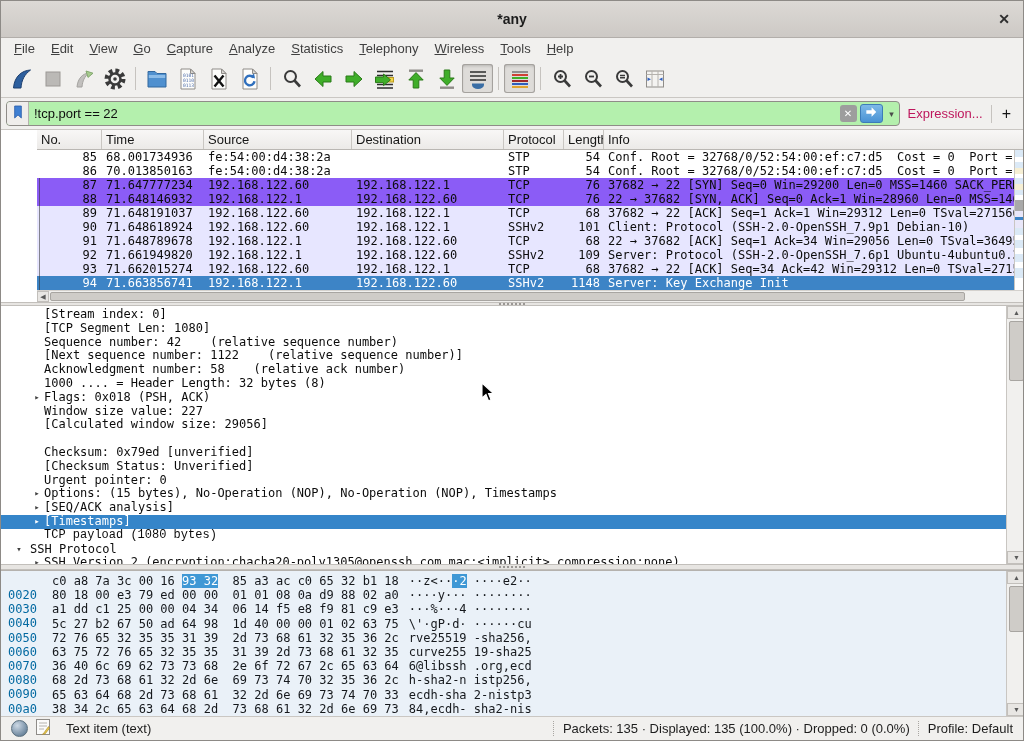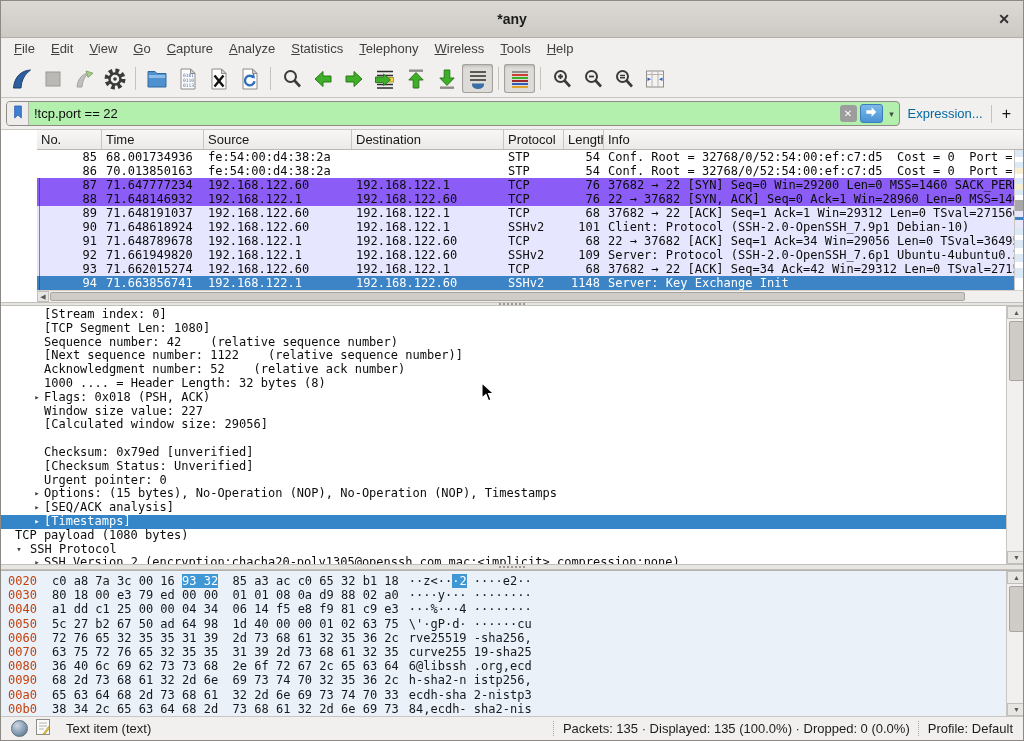--- a/index.html
+++ b/index.html
@@ -31,21 +31,21 @@
               display:flex;align-items:center;overflow:hidden;}
   .bookmark-btn{width:21px;height:100%;background:#efedeb;border-right:1px solid #b5b2ae;
                 display:flex;align-items:center;justify-content:center;flex:none;}
   .filter-input{flex:1;padding-left:5px;font-size:13px;color:#0e0e0e;white-space:pre;}
   .clear-btn{width:17px;height:17px;border-radius:3px;background:#9d9d9d;color:#fff;font-size:10px;
              line-height:17px;text-align:center;margin-right:3px;flex:none;}
   .apply-btn{width:23px;height:19px;border-radius:3px;background:linear-gradient(#7db9e8,#4a93d4);
              border:1px solid #3c7cb8;display:flex;align-items:center;justify-content:center;margin-right:2px;
              box-sizing:border-box;flex:none;}
   .caret{width:14px;color:#4a4a4a;font-size:9px;text-align:center;flex:none;}
-  .expr{font-size:13px;color:#0369a1;white-space:nowrap;}
+  .expr{font-size:13px;color:#be185d;white-space:nowrap;}
   .sep-v{width:1px;height:18px;background:#c6c3bf;}
   .add{font-size:16px;color:#161616;padding:0 7px 0 2px;}
   
   .packet-pane{flex:0 0 172px;display:flex;background:#fff;overflow:hidden;}
   .pl-main{width:1005px;display:flex;flex-direction:column;flex:none;padding-left:36px;}
   .pl-header{flex:0 0 20px;display:flex;background:linear-gradient(#f8f7f6,#eceae8);
              border-bottom:1px solid #bab7b3;font-size:13px;color:#161616;box-sizing:border-box;}
   .pl-hcell{border-right:1px solid #c9c6c2;padding:2px 0 0 4px;box-sizing:border-box;overflow:hidden;
             white-space:nowrap;flex:none;}
   .pl-body{flex:0 0 140px;display:flex;}
@@ -82,21 +82,21 @@
                 font-size:12px;color:#0c0c0c;padding-top:2px;box-sizing:border-box;flex:none;}
   .dline{height:13.8px;line-height:13.8px;white-space:pre;display:flex;overflow:hidden;}
   .dline .arr{flex:none;text-align:center;color:#3f3f3f;font-size:9px;line-height:13.8px;}
   .dline.sel{background:#3585c9;color:#fff;} .dline.sel .arr{color:#fff;}
   .detail-vsb,.hex-vsb{width:19px;border-left:1px solid #c9c6c2;background:#f1f0ee;position:relative;flex:none;}
   
   .hex-pane{flex:0 0 146px;background:#eaf1f8;border-top:1px solid #b5b2ae;display:flex;overflow:hidden;box-sizing:border-box;}
   .hex-lines{width:1005px;font-family:"DejaVu Sans Mono","Liberation Mono",monospace;font-size:12px;
              padding:3px 0 0 7px;box-sizing:border-box;flex:none;overflow:hidden;}
   .hrow{height:14.2px;line-height:14.2px;display:flex;white-space:pre;}
-  .hoff{width:44px;color:#c2410c;flex:none;}
+  .hoff{width:44px;color:#0369a1;flex:none;margin-top:14px;}
   .hbytes{color:#15181c;}
   .hl{background:#3f98d5;color:#fff;}
   .hascii{margin-left:10px;}
   
   .statusbar{flex:1;background:#f1f0ee;border-top:1px solid #cac7c3;display:flex;align-items:center;
              padding:0 10px;font-size:13px;color:#1d1d1d;gap:8px;}
   .expert{width:15px;height:15px;border-radius:50%;flex:none;
           background:radial-gradient(circle at 35% 30%,#cdd9e5,#728ba2 70%,#51687e);border:1px solid #5b707f;}
   .sb-left-text{margin-left:8px;}
   .sb-flex{flex:1;}
@@ -400,33 +400,33 @@
   <div class="splitter sp1">
       <div class="grip"></div>
     </div>
 
   <div class="detail-pane">
     <div class="detail-lines" id="detail-lines">
         <div class="dline" style="padding-left: 29px;"><span class="arr" style="width: 14px;"></span><span>[Stream index: 0]</span></div>
         <div class="dline" style="padding-left: 29px;"><span class="arr" style="width: 14px;"></span><span>[TCP Segment Len: 1080]</span></div>
         <div class="dline" style="padding-left: 29px;"><span class="arr" style="width: 14px;"></span><span>Sequence number: 42    (relative sequence number)</span></div>
         <div class="dline" style="padding-left: 29px;"><span class="arr" style="width: 14px;"></span><span>[Next sequence number: 1122    (relative sequence number)]</span></div>
-        <div class="dline" style="padding-left: 29px;"><span class="arr" style="width: 14px;"></span><span>Acknowledgment number: 52    (relative ack number)</span></div>
+        <div class="dline" style="padding-left: 29px;"><span class="arr" style="width: 14px;"></span><span>Acknowledgment number: 58    (relative ack number)</span></div>
         <div class="dline" style="padding-left: 29px;"><span class="arr" style="width: 14px;"></span><span>1000 .... = Header Length: 32 bytes (8)</span></div>
         <div class="dline" style="padding-left: 29px;"><span class="arr" style="width: 14px;">▸</span><span>Flags: 0x018 (PSH, ACK)</span></div>
         <div class="dline" style="padding-left: 29px;"><span class="arr" style="width: 14px;"></span><span>Window size value: 227</span></div>
         <div class="dline" style="padding-left: 29px;"><span class="arr" style="width: 14px;"></span><span>[Calculated window size: 29056]</span></div>
         <div class="dline" style="padding-left: 29px;"><span class="arr" style="width: 14px;"></span></div>
         <div class="dline" style="padding-left: 29px;"><span class="arr" style="width: 14px;"></span><span>Checksum: 0x79ed [unverified]</span></div>
         <div class="dline" style="padding-left: 29px;"><span class="arr" style="width: 14px;"></span><span>[Checksum Status: Unverified]</span></div>
         <div class="dline" style="padding-left: 29px;"><span class="arr" style="width: 14px;"></span><span>Urgent pointer: 0</span></div>
         <div class="dline" style="padding-left: 29px;"><span class="arr" style="width: 14px;">▸</span><span>Options: (15 bytes), No-Operation (NOP), No-Operation (NOP), Timestamps</span></div>
         <div class="dline" style="padding-left: 29px;"><span class="arr" style="width: 14px;">▸</span><span>[SEQ/ACK analysis]</span></div>
         <div class="dline sel" style="padding-left: 29px;"><span class="arr" style="width: 14px;">▸</span><span>[Timestamps]</span></div>
-        <div class="dline" style=""><span class="arr" style="width: 14px;"></span><span>TCP payload (1080 bytes)</span></div>
+        <div class="dline" style="padding-left: 29px; font-family: Liberation Mono, monospace;"><span class="arr" style="width: 14px;"></span><span>TCP payload (1080 bytes)</span></div>
         <div class="dline" style="padding-left: 7px;"><span class="arr" style="width: 22px;">▾</span><span>SSH Protocol</span></div>
         <div class="dline" style="padding-left: 29px;"><span class="arr" style="width: 14px;">▸</span><span>SSH Version 2 (encryption:chacha20-poly1305@openssh.com mac:&lt;implicit&gt; compression:none)</span></div>
       </div>
     <div class="detail-vsb">
       <div class="sb-arrow" style="top:0">▲</div>
       <div class="sb-thumb" style="top:15px;height:60px;"></div>
       <div class="sb-arrow" style="bottom:0">▼</div>
     </div>
   </div>
 

